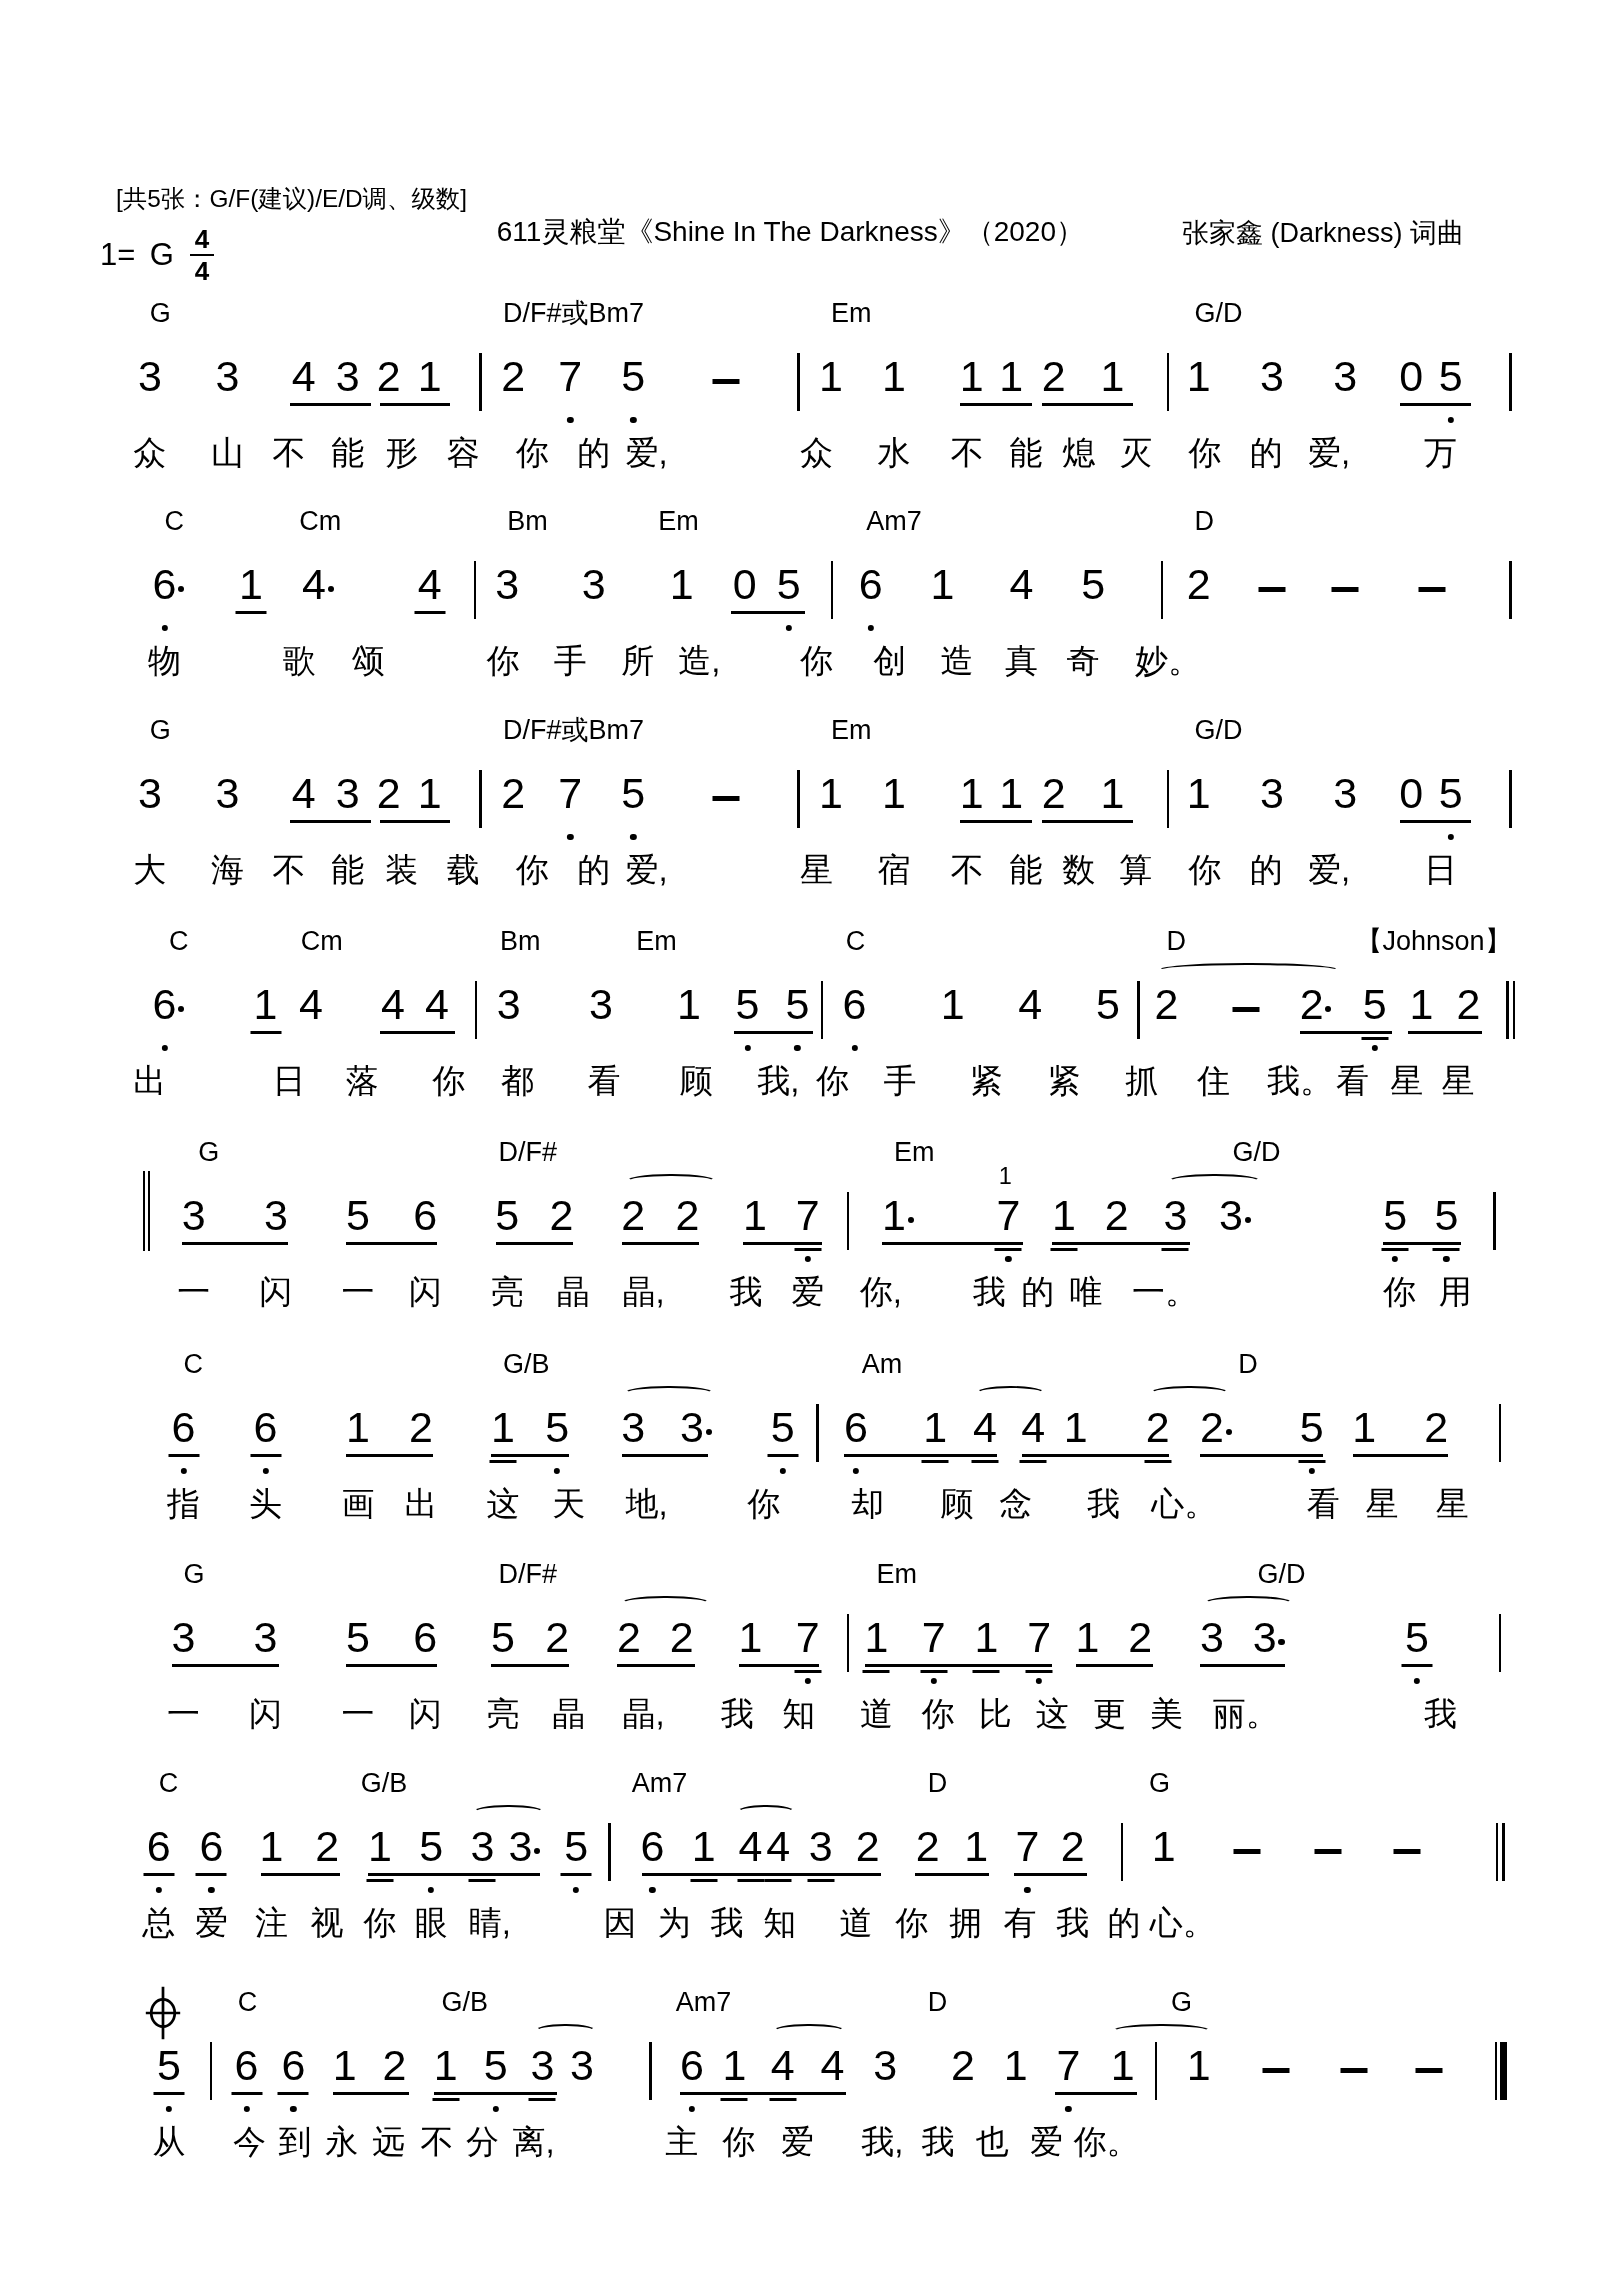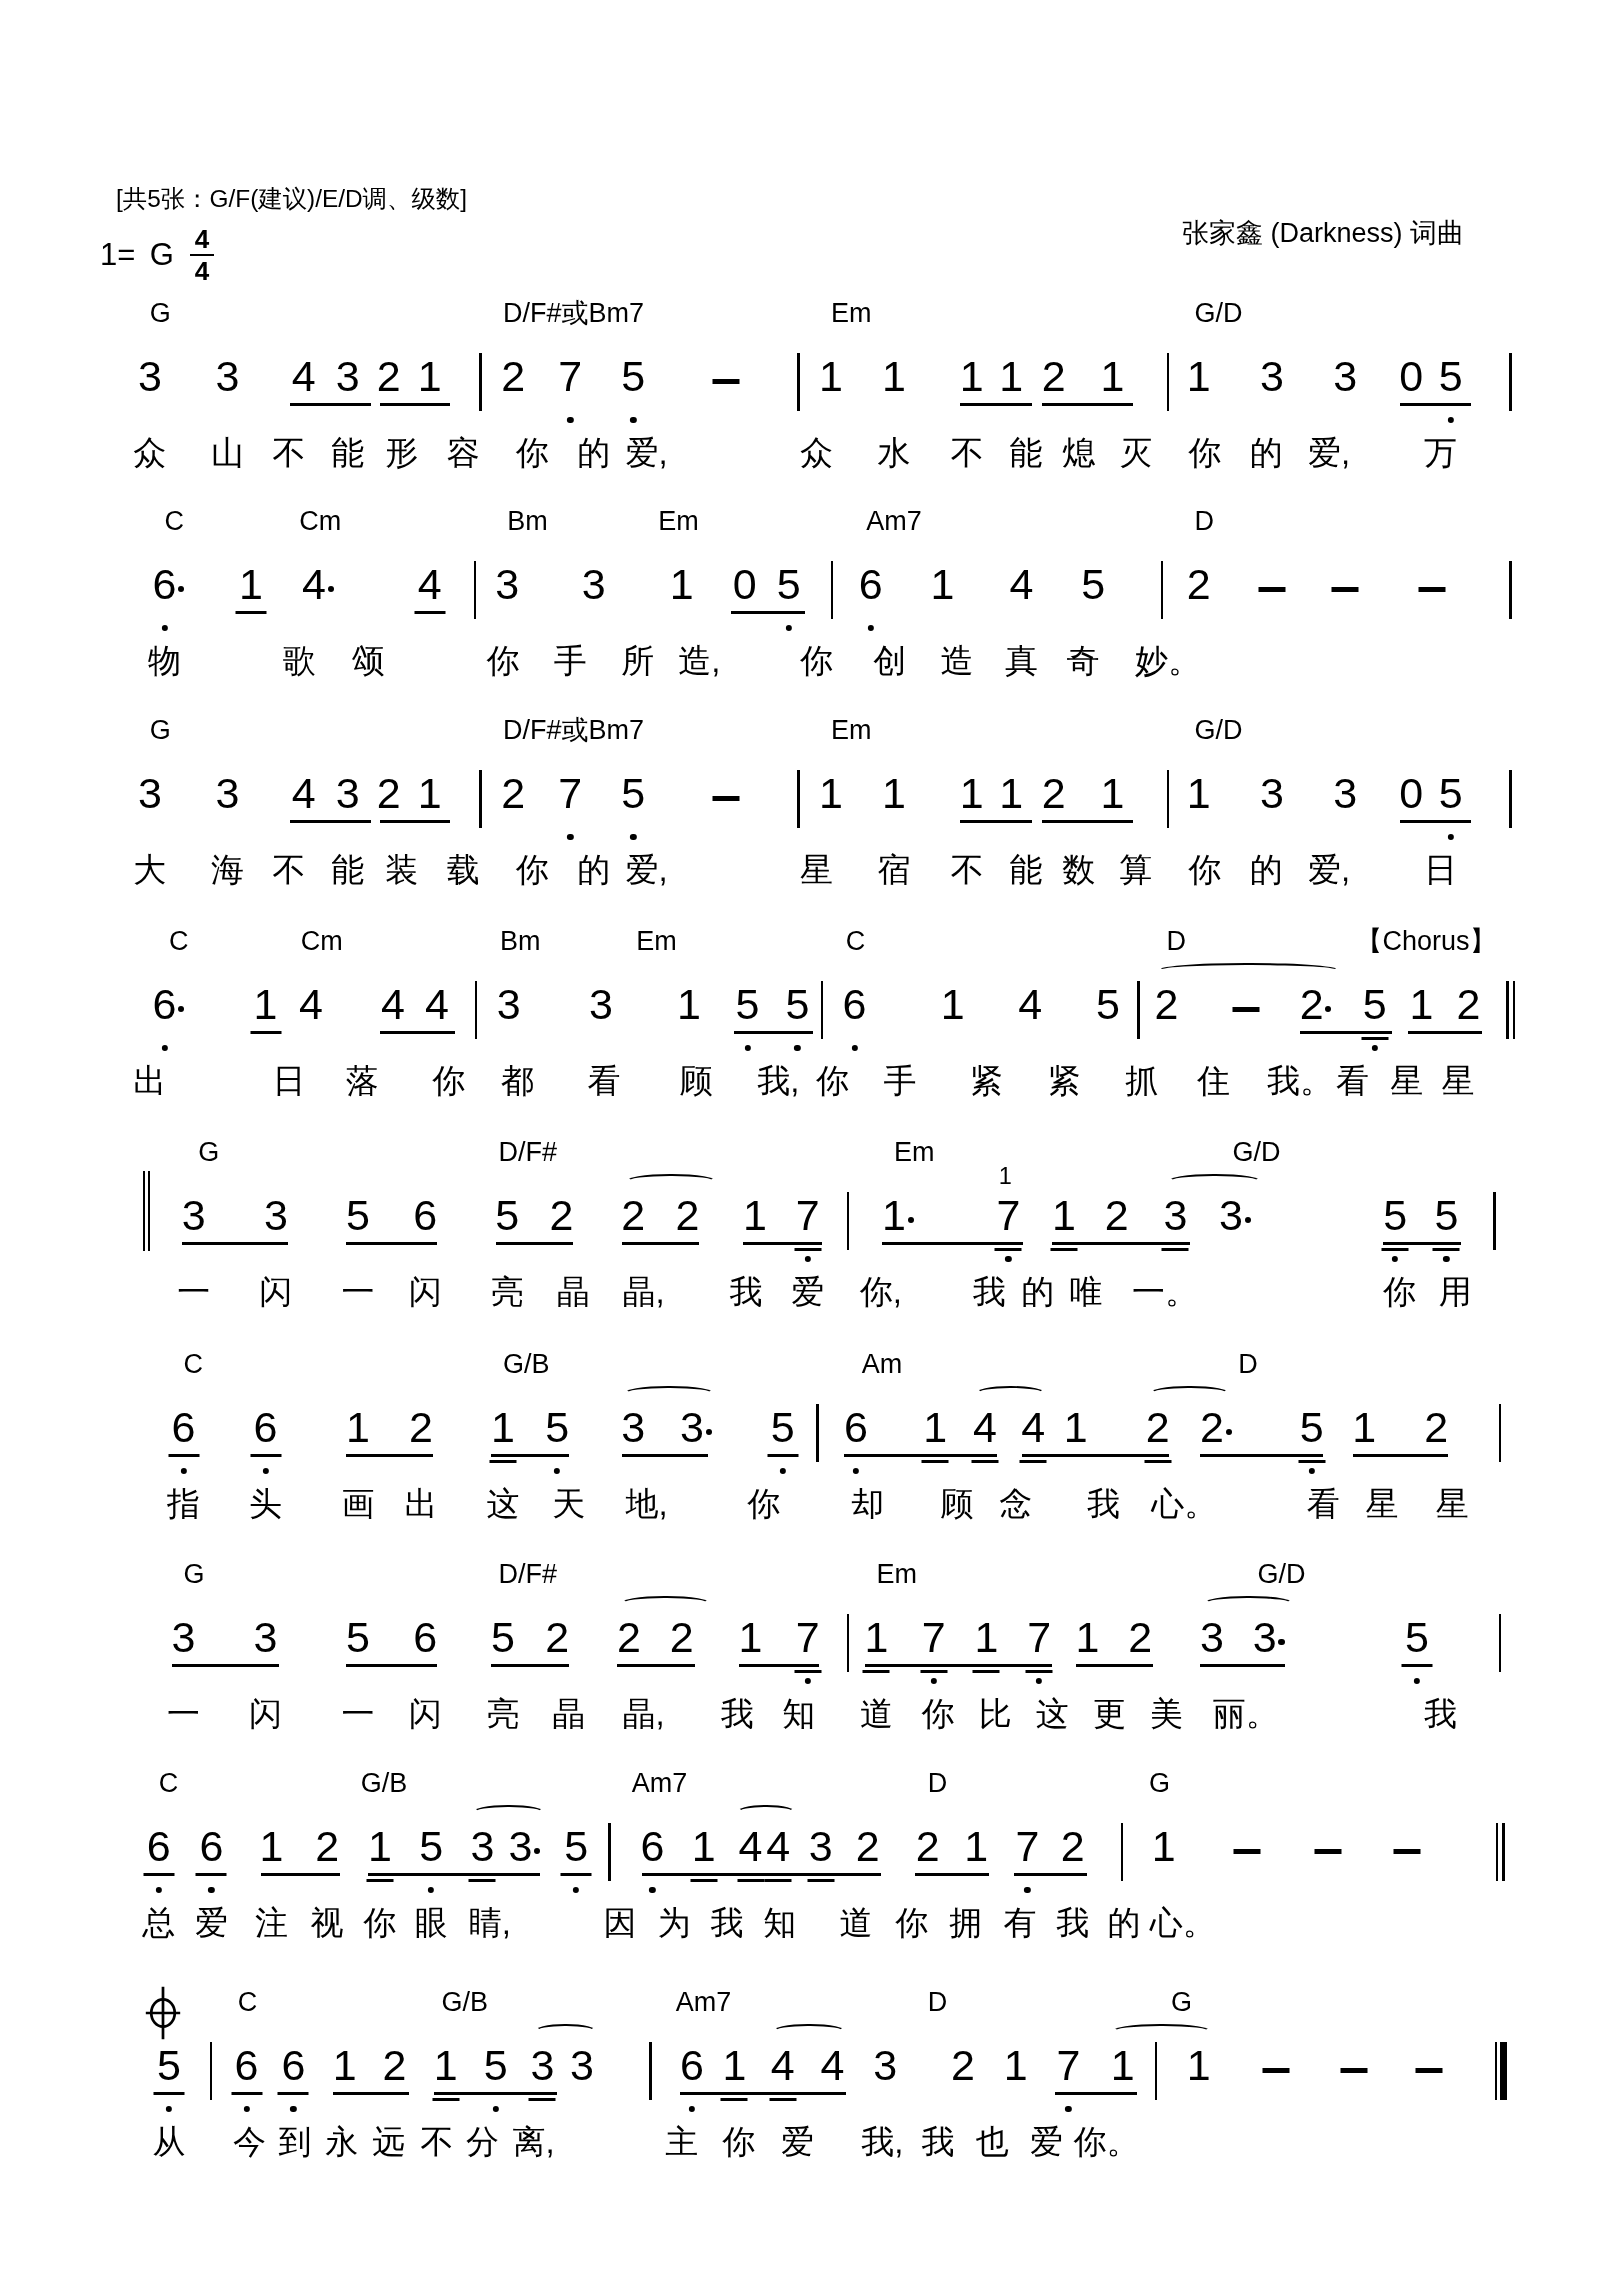--- a/index.html
+++ b/index.html
@@ -35,20 +35,21 @@
   .bar.thick{width:7.2px;}
   .bar.tall{top:33px;height:80px;}
   .dash{position:absolute;top:80px;height:5px;width:27px;background:#000;transform:translateX(-50%);}
   .coda{position:absolute;top:-5.4px;}
 </style>
 </head>
 <body>
 
 <div class="page">
   <div class="note-left">[共5张：G/F(建议)/E/D调、级数]</div>
+  <div class="subtitle">611灵粮堂《Shine In The Darkness》（2020）</div>
   <div class="credit">张家鑫 (Darkness) 词曲</div>
   <div class="keysig">
     <span>1=</span>
     <span class="keyletter">G</span>
     <span class="frac">
         <span>4</span>
         <span class="fbar"></span>
         <span>4</span>
       </span>
   </div>
@@ -219,21 +220,21 @@
         <div class="lyr" style="left: 85.2%;">爱,</div>
         <div class="lyr" style="left: 92.8%;">日</div>
       </div>
       <div class="line" style="top: 927px;">
         <div class="chord" style="left: 6%; font-weight: 400;">C</div>
         <div class="chord" style="left: 15%; font-weight: 400;">Cm</div>
         <div class="chord" style="left: 28.6%; font-weight: 400;">Bm</div>
         <div class="chord" style="left: 37.9%; font-weight: 400;">Em</div>
         <div class="chord" style="left: 52.2%; font-weight: 400;">C</div>
         <div class="chord" style="left: 74.1%; font-weight: 400;">D</div>
-        <div class="chord" style="left: 87%; font-weight: 400;">【Chorus】</div>
+        <div class="chord" style="left: 87%; font-weight: 400;">【Johnson】</div>
         <div class="beam" style="left: 20.4%; width: 5.1%;"></div>
         <div class="beam" style="left: 44.6%; width: 5.4%;"></div>
         <div class="beam" style="left: 83.2%; width: 6.3%;"></div>
         <div class="beam" style="left: 90.6%; width: 5%;"></div>
         <div class="slur" style="left: 73.4%; width: 12.6%;"></div>
         <div class="note" style="left: 5.7%;">6</div>
         <div class="dotb" style="left: 5.7%;"></div>
         <div class="dota" style="left: calc(5.7% + 13.6px);"></div>
         <div class="note" style="left: 12.6%;">1</div>
         <div class="u2" style="left: 12.6%; top: 104px; width: 31px;"></div>

